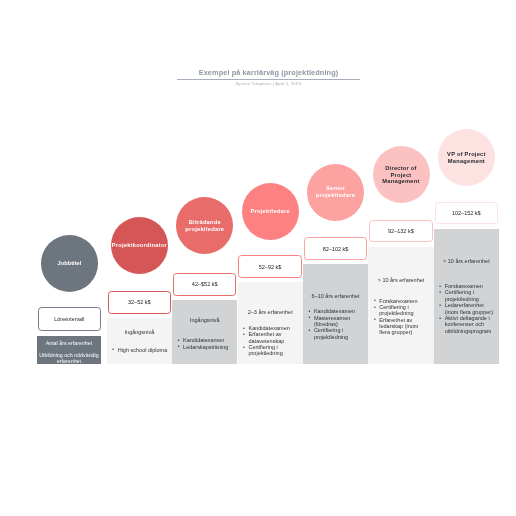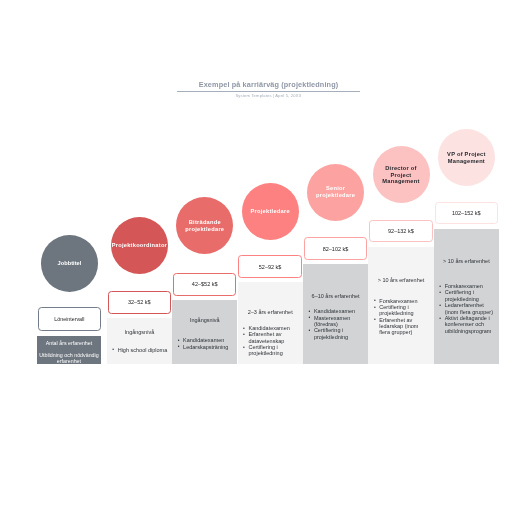--- a/index.html
+++ b/index.html
@@ -1,20 +1,20 @@
 <!DOCTYPE html>
 <html><head>
 <meta charset="utf-8">
 <style>
   html,body{margin:0;padding:0;}
   body{width:516px;height:516px;background:#ffffff;font-family:"Liberation Sans",sans-serif;overflow:hidden;}
   #stage{position:relative;width:516px;height:516px;}
 
   
-  .hdr{position:absolute;left:177px;top:81px;width:183px;text-align:center;}
+  .hdr{position:absolute;left:177px;top:69px;width:183px;text-align:center;}
   .hdr-title{font-size:7.3px;font-weight:700;color:#8f97a6;letter-spacing:0.12px;line-height:8.5px;}
   .hdr-rule{width:183px;height:1.2px;background:#a7aebb;margin:1.6px 0 0 0;}
   .hdr-sub{font-size:4.05px;color:#a4abb8;letter-spacing:0.2px;margin-top:1.2px;line-height:5.5px;}
 
   
   .col{position:absolute;width:65.4px;box-sizing:border-box;}
   .col-head{position:absolute;left:0;width:65.4px;text-align:center;font-size:5.5px;color:#2f3338;line-height:6.4px;}
   .col-list{position:absolute;margin:0;padding:0;list-style:none;left:5.2px;width:56.7px;}
   .col-list li{position:relative;padding-left:5.8px;font-size:5.5px;color:#2f3338;line-height:6.34px;}
   .col-list li:before{content:"\2022";position:absolute;left:0.4px;top:-0.3px;font-size:5px;color:#2f3338;}

